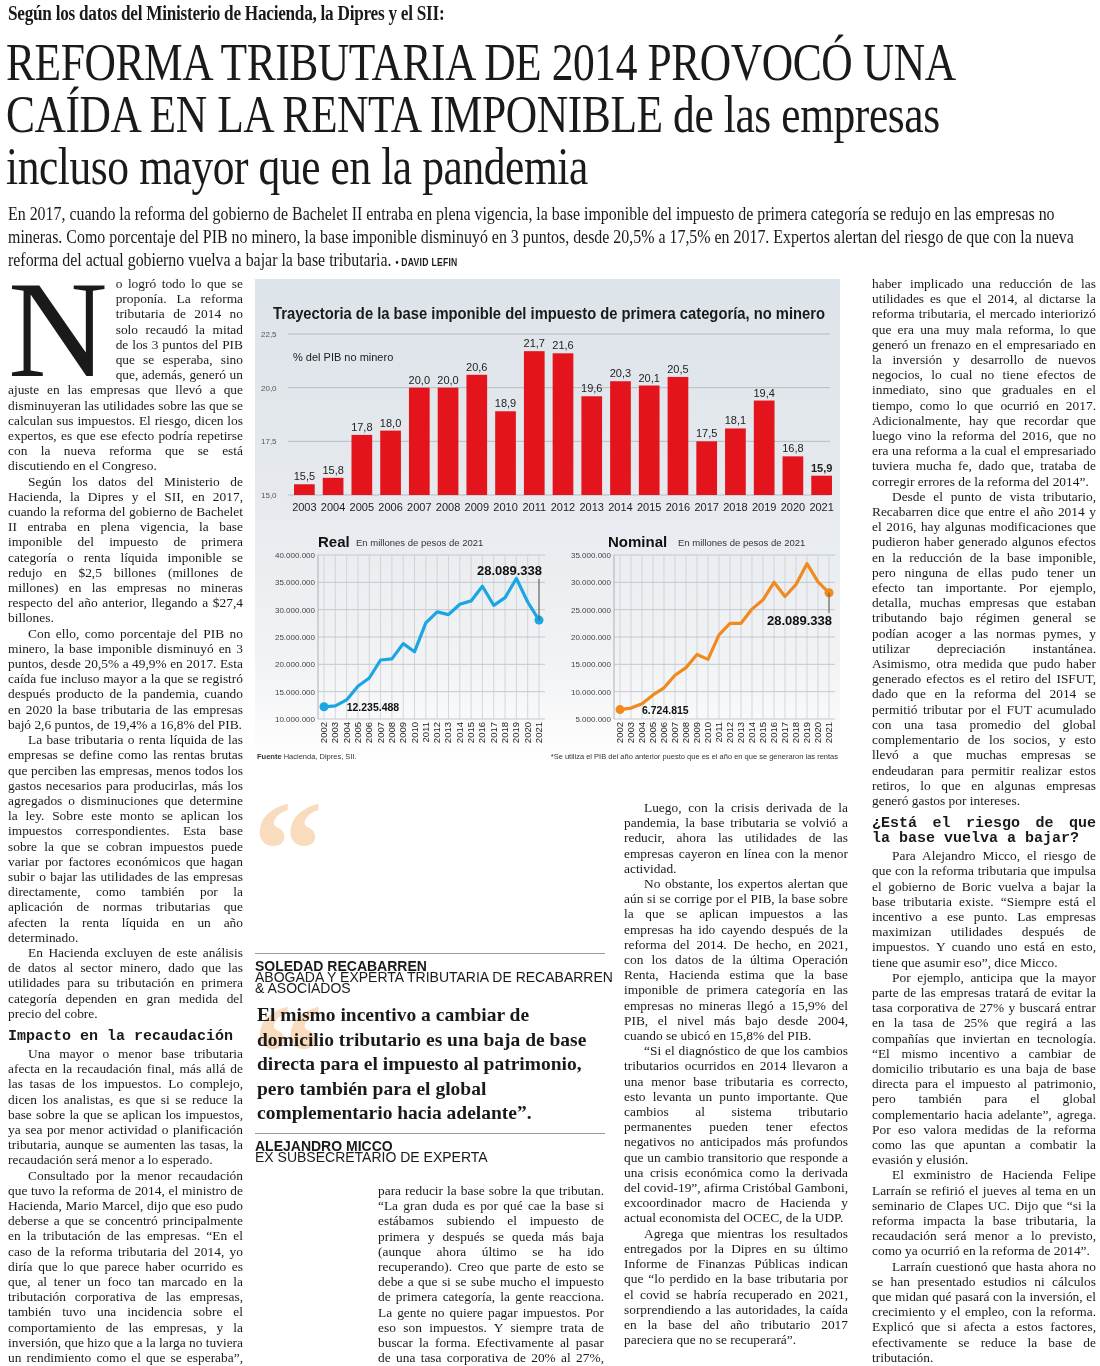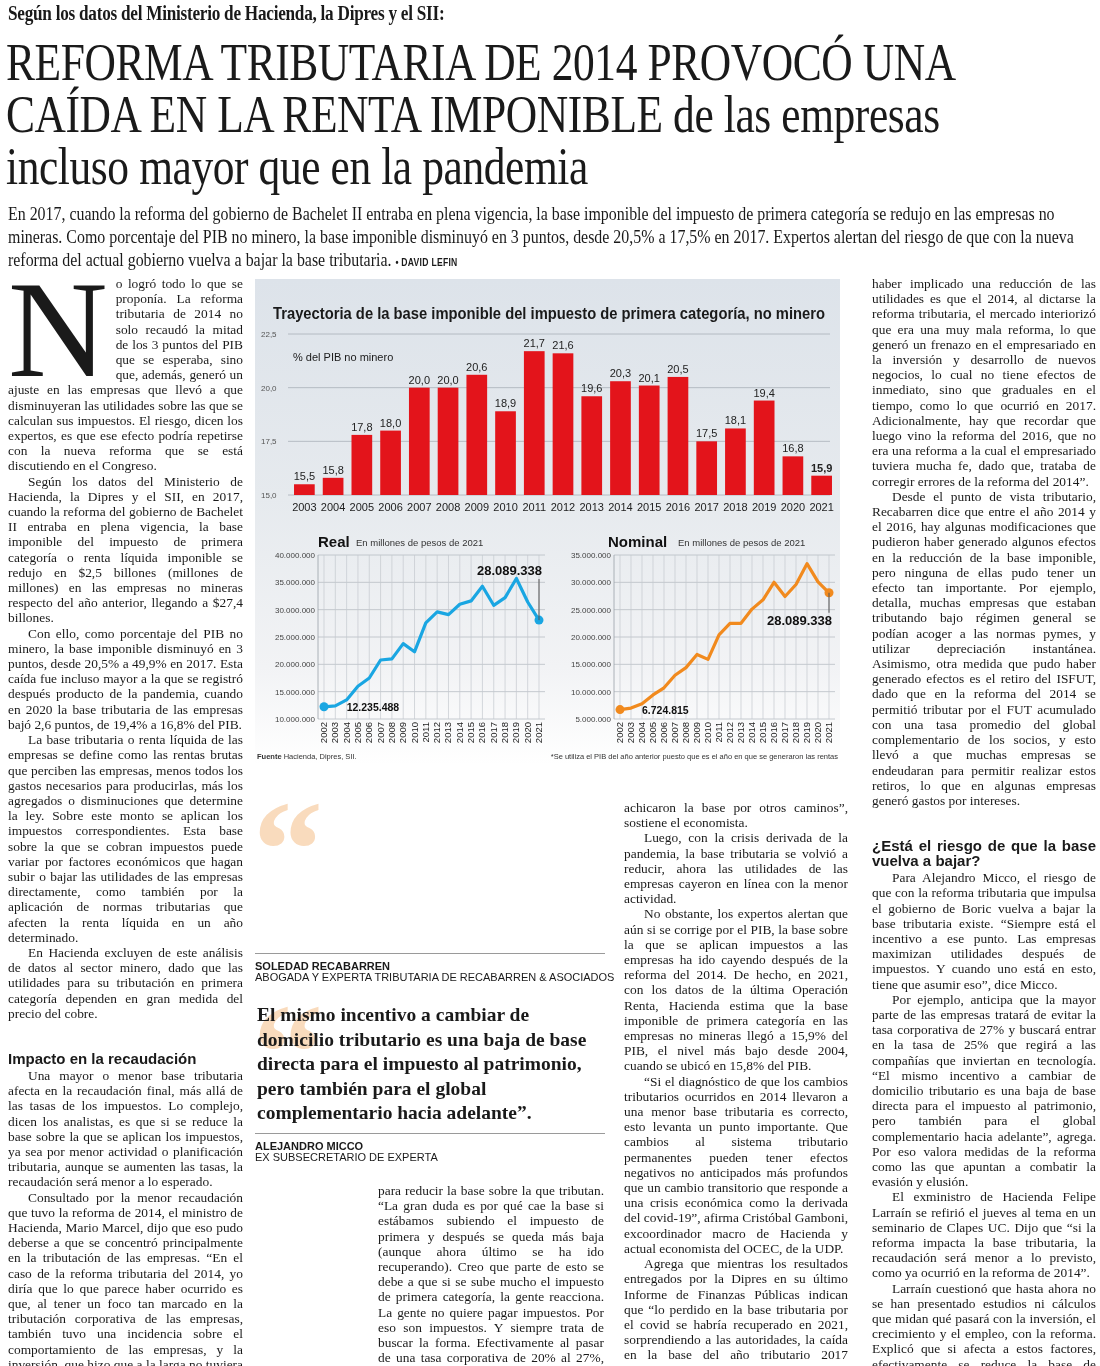--- a/index.html
+++ b/index.html
@@ -4,26 +4,26 @@
 <style>
   html,body{margin:0;padding:0;background:#fff;}
   body{width:1100px;height:1366px;position:relative;overflow:hidden;color:#1a1a1a;font-family:"Liberation Serif","DejaVu Serif",serif;}
   .kicker{position:absolute;left:8px;top:2px;font-family:"Liberation Serif",serif;font-weight:bold;font-size:20px;letter-spacing:-0.3px;transform:scaleX(0.86);transform-origin:left top;white-space:nowrap;}
   .headline{position:absolute;left:6px;top:36px;width:1280px;font-family:"Liberation Serif",serif;font-size:53px;line-height:52px;letter-spacing:-0.5px;transform:scaleX(0.82);transform-origin:left top;}
   .deck{position:absolute;left:8px;top:203px;width:1240px;font-family:"Liberation Serif",serif;font-size:18.5px;line-height:23px;transform:scaleX(0.86);transform-origin:left top;}
   .byline{font-family:"Liberation Sans",sans-serif;font-weight:bold;font-size:10px;letter-spacing:0.3px;}
   .col{position:absolute;font-family:"Liberation Serif",serif;font-size:13.4px;line-height:15.2px;text-align:justify;hyphens:auto;}
   .col p{margin:0;text-indent:20px;}
   .col p.noind{text-indent:0;}
-  .col h3{font-family:Liberation Sans, sans-serif;font-weight:900;font-size:15px;margin:30px 0 2px 0;line-height:15px;}
+  .col h3{font-family:Liberation Mono, monospace;font-weight:900;font-size:15px;margin:8px 0 2px 0;line-height:15px;}
   .dropcap{float:left;font-size:138px;line-height:104px;margin:2px 8px 0 0;font-family:"Liberation Serif",serif;}
   .quote{position:absolute;font-family:"Liberation Serif",serif;font-weight:bold;font-size:19.5px;line-height:24.5px;}
   .quote .mark{position:absolute;left:-4px;top:-10px;font-size:140px;line-height:120px;color:#f6c89a;opacity:0.65;z-index:0;font-family:"Liberation Serif",serif;}
   .quote .qt{position:relative;z-index:1;}
-  .attr{position:absolute;font-family:"Liberation Sans",sans-serif;font-size:11px;line-height:11px;}
+  .attr{position:absolute;font-family:"Liberation Sans",sans-serif;font-size:14px;line-height:11px;}
   .attr b{display:block;font-weight:bold;}
   .rule{position:absolute;height:1px;background:#9a9a9a;}
   .chartbox{position:absolute;left:255px;top:279px;width:585px;height:486px;background:linear-gradient(#dde3ea,#e6eaee 45%,#f2f3f5 80%,#fff);}
   .chartbox svg{position:absolute;left:0;top:0;}
 </style>
 </head>
 <body>
 
 <div class="kicker">Según los datos del Ministerio de Hacienda, la Dipres y el SII:</div>
 <div class="headline"><span>REFORMA TRIBUTARIA DE 2014 PROVOCÓ UNA CAÍDA EN LA RENTA IMPONIBLE</span><span> de las empresas incluso mayor que en la pandemia</span></div>
@@ -259,21 +259,20 @@
 <div class="attr" style="left:255px;top:1141px;width:360px;">
   <b>ALEJANDRO MICCO</b>
   <span>EX SUBSECRETARIO DE EXPERTA</span>
 </div>
 
 <div class="col" style="left:378px;top:1183px;width:226px;">
   <p class="noind">para reducir la base sobre la que tributan. “La gran duda es por qué cae la base si estábamos subiendo el impuesto de primera y después se queda más baja (aunque ahora último se ha ido recuperando). Creo que parte de esto se debe a que si se sube mucho el impuesto de primera categoría, la gente reacciona. La gente no quiere pagar impuestos. Por eso son impuestos. Y siempre trata de buscar la forma. Efectivamente al pasar de una tasa corporativa de 20% al 27%, con esa reforma se recaudó más, pero</p>
 </div>
 
 <div class="col" style="left:624px;top:800px;width:224px;">
-  <p class="noind">achicaron la base por otros caminos”, sostiene el economista.</p>
   <p>Luego, con la crisis derivada de la pandemia, la base tributaria se volvió a reducir, ahora las utilidades de las empresas cayeron en línea con la menor actividad.</p>
   <p>No obstante, los expertos alertan que aún si se corrige por el PIB, la base sobre la que se aplican impuestos a las empresas ha ido cayendo después de la reforma del 2014. De hecho, en 2021, con los datos de la última Operación Renta, Hacienda estima que la base imponible de primera categoría en las empresas no mineras llegó a 15,9% del PIB, el nivel más bajo desde 2004, cuando se ubicó en 15,8% del PIB.</p>
   <p>“Si el diagnóstico de que los cambios tributarios ocurridos en 2014 llevaron a una menor base tributaria es correcto, esto levanta un punto importante. Que cambios al sistema tributario permanentes pueden tener efectos negativos no anticipados más profundos que un cambio transitorio que responde a una crisis económica como la derivada del covid-19”, afirma Cristóbal Gamboni, excoordinador macro de Hacienda y actual economista del OCEC, de la UDP.</p>
   <p>Agrega que mientras los resultados entregados por la Dipres en su último Informe de Finanzas Públicas indican que “lo perdido en la base tributaria por el covid se habría recuperado en 2021, sorprendiendo a las autoridades, la caída en la base del año tributario 2017 pareciera que no se recuperará”.</p>
 
 </div>
 
 <div class="col" style="left:872px;top:276px;width:224px;">
   <p class="noind">haber implicado una reducción de las utilidades es que el 2014, al dictarse la reforma tributaria, el mercado interiorizó que era una muy mala reforma, lo que generó un frenazo en el empresariado en la inversión y desarrollo de nuevos negocios, lo cual no tiene efectos de inmediato, sino que graduales en el tiempo, como lo que ocurrió en 2017. Adicionalmente, hay que recordar que luego vino la reforma del 2016, que no era una reforma a la cual el empresariado tuviera mucha fe, dado que, trataba de corregir errores de la reforma del 2014”.</p>
   <p>Desde el punto de vista tributario, Recabarren dice que entre el año 2014 y el 2016, hay algunas modificaciones que pudieron haber generado algunos efectos en la reducción de la base imponible, pero ninguna de ellas pudo tener un efecto tan importante. Por ejemplo, detalla, muchas empresas que estaban tributando bajo régimen general se podían acoger a las normas pymes, y utilizar depreciación instantánea. Asimismo, otra medida que pudo haber generado efectos es el retiro del ISFUT, dado que en la reforma del 2014 se permitió tributar por el FUT acumulado con una tasa promedio del global complementario de los socios, y esto llevó a que muchas empresas se endeudaran para permitir realizar estos retiros, lo que en algunas empresas generó gastos por intereses.</p>

